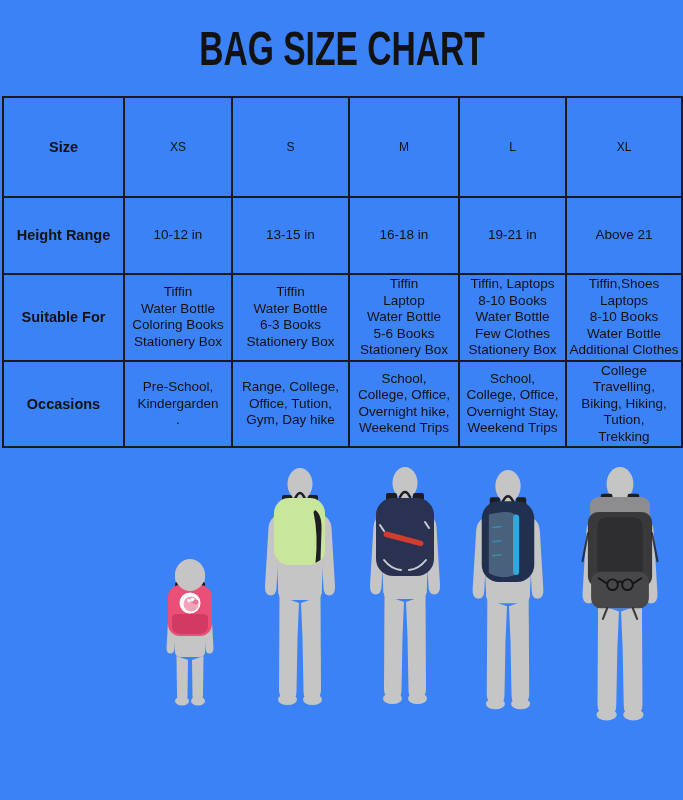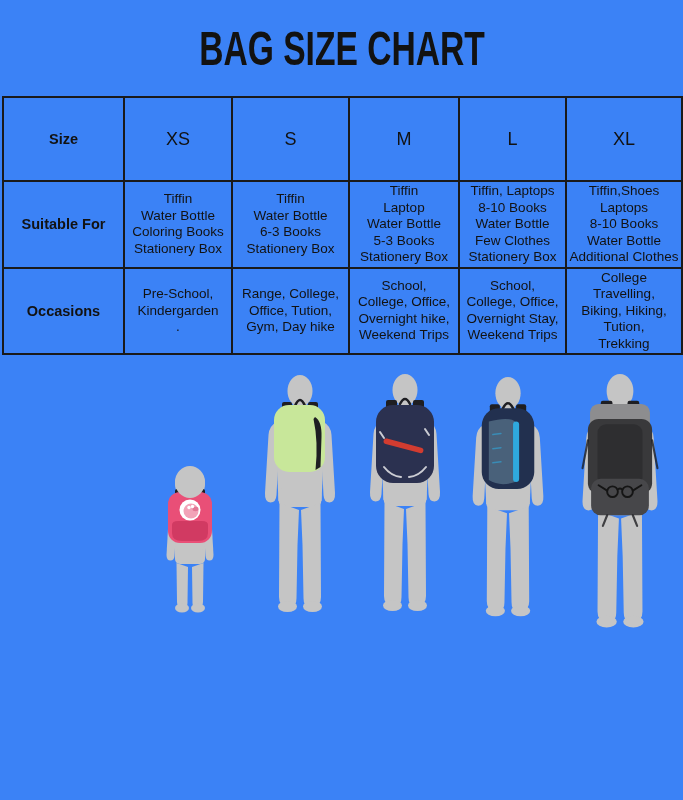--- a/index.html
+++ b/index.html
@@ -15,22 +15,22 @@
         font-family:"Liberation Sans","DejaVu Sans",sans-serif;color:var(--ink);}
   .title-wrap{text-align:center;margin-top:24px;height:52px;}
   h1.title{display:inline-block;margin:0;font-size:48px;line-height:50px;font-weight:700;
            letter-spacing:0px;transform:scaleX(0.70);transform-origin:50% 50%;
            color:var(--ink);white-space:nowrap;}
   table.chart{border-collapse:collapse;margin:20px 0 0 2px;table-layout:fixed;width:679px;}
   table.chart td,table.chart th{border:2.5px solid var(--table-border);text-align:center;
            vertical-align:middle;padding:1px 2px;font-size:13.5px;line-height:16.5px;
            font-weight:400;overflow:hidden;}
   table.chart th.lbl{font-weight:700;font-size:14.5px;}
-  tr.r0{height:84px;} tr.r1{height:84px;} tr.r2{height:77px;} tr.r3{height:84px;} tr.r4{height:82px;}
-  tr.r0 td{font-size:18px;}
+  tr.r0{height:100px;} tr.r1{height:84px;} tr.r2{height:77px;} tr.r3{height:84px;} tr.r4{height:82px;}
+  tr.r0 td{font-size:12px;}
   .ln{display:block;}
   .figures{display:block;margin:0;}
   
   .sil{fill:var(--silhouette);}
   .strap{fill:var(--strap);}
   .handle{stroke:var(--strap);stroke-width:2.5;fill:none;stroke-linecap:round;}
   .strapline{stroke:var(--strap);stroke-width:2;fill:none;stroke-linecap:round;opacity:.8;}
   .bagxs{fill:var(--bag-xs);} .bagxs-dark{fill:var(--bag-xs-dark);}
   .patch{fill:var(--patch);} .peppa{fill:var(--peppa);} .peppa-dark{fill:var(--peppa-dark);}
   .bags{fill:var(--bag-s);}
@@ -72,39 +72,57 @@
       <td>
             <div class="ln">M</div>
           </td>
       <td>
             <div class="ln">L</div>
           </td>
       <td>
             <div class="ln">XL</div>
           </td>
     </tr>
+    <tr class="r2">
+      <th class="lbl">Height Range</th>
+      <td>
+            <div class="ln">10-12 in</div>
+          </td>
+      <td>
+            <div class="ln">13-15 in</div>
+          </td>
+      <td>
+            <div class="ln">16-18 in</div>
+          </td>
+      <td>
+            <div class="ln">19-21 in</div>
+          </td>
+      <td>
+            <div class="ln">Above 21</div>
+          </td>
+    </tr>
     <tr class="r3">
       <th class="lbl">Suitable For</th>
       <td>
             <div class="ln">Tiffin</div>
             <div class="ln">Water Bottle</div>
             <div class="ln">Coloring Books</div>
             <div class="ln">Stationery Box</div>
           </td>
       <td>
             <div class="ln">Tiffin</div>
             <div class="ln">Water Bottle</div>
             <div class="ln">6-3 Books</div>
             <div class="ln">Stationery Box</div>
           </td>
       <td>
             <div class="ln">Tiffin</div>
             <div class="ln">Laptop</div>
             <div class="ln">Water Bottle</div>
-            <div class="ln">5-3 Books</div>
+            <div class="ln">5-6 Books</div>
             <div class="ln">Stationery Box</div>
           </td>
       <td>
             <div class="ln">Tiffin, Laptops</div>
             <div class="ln">8-10 Books</div>
             <div class="ln">Water Bottle</div>
             <div class="ln">Few Clothes</div>
             <div class="ln">Stationery Box</div>
           </td>
       <td>

